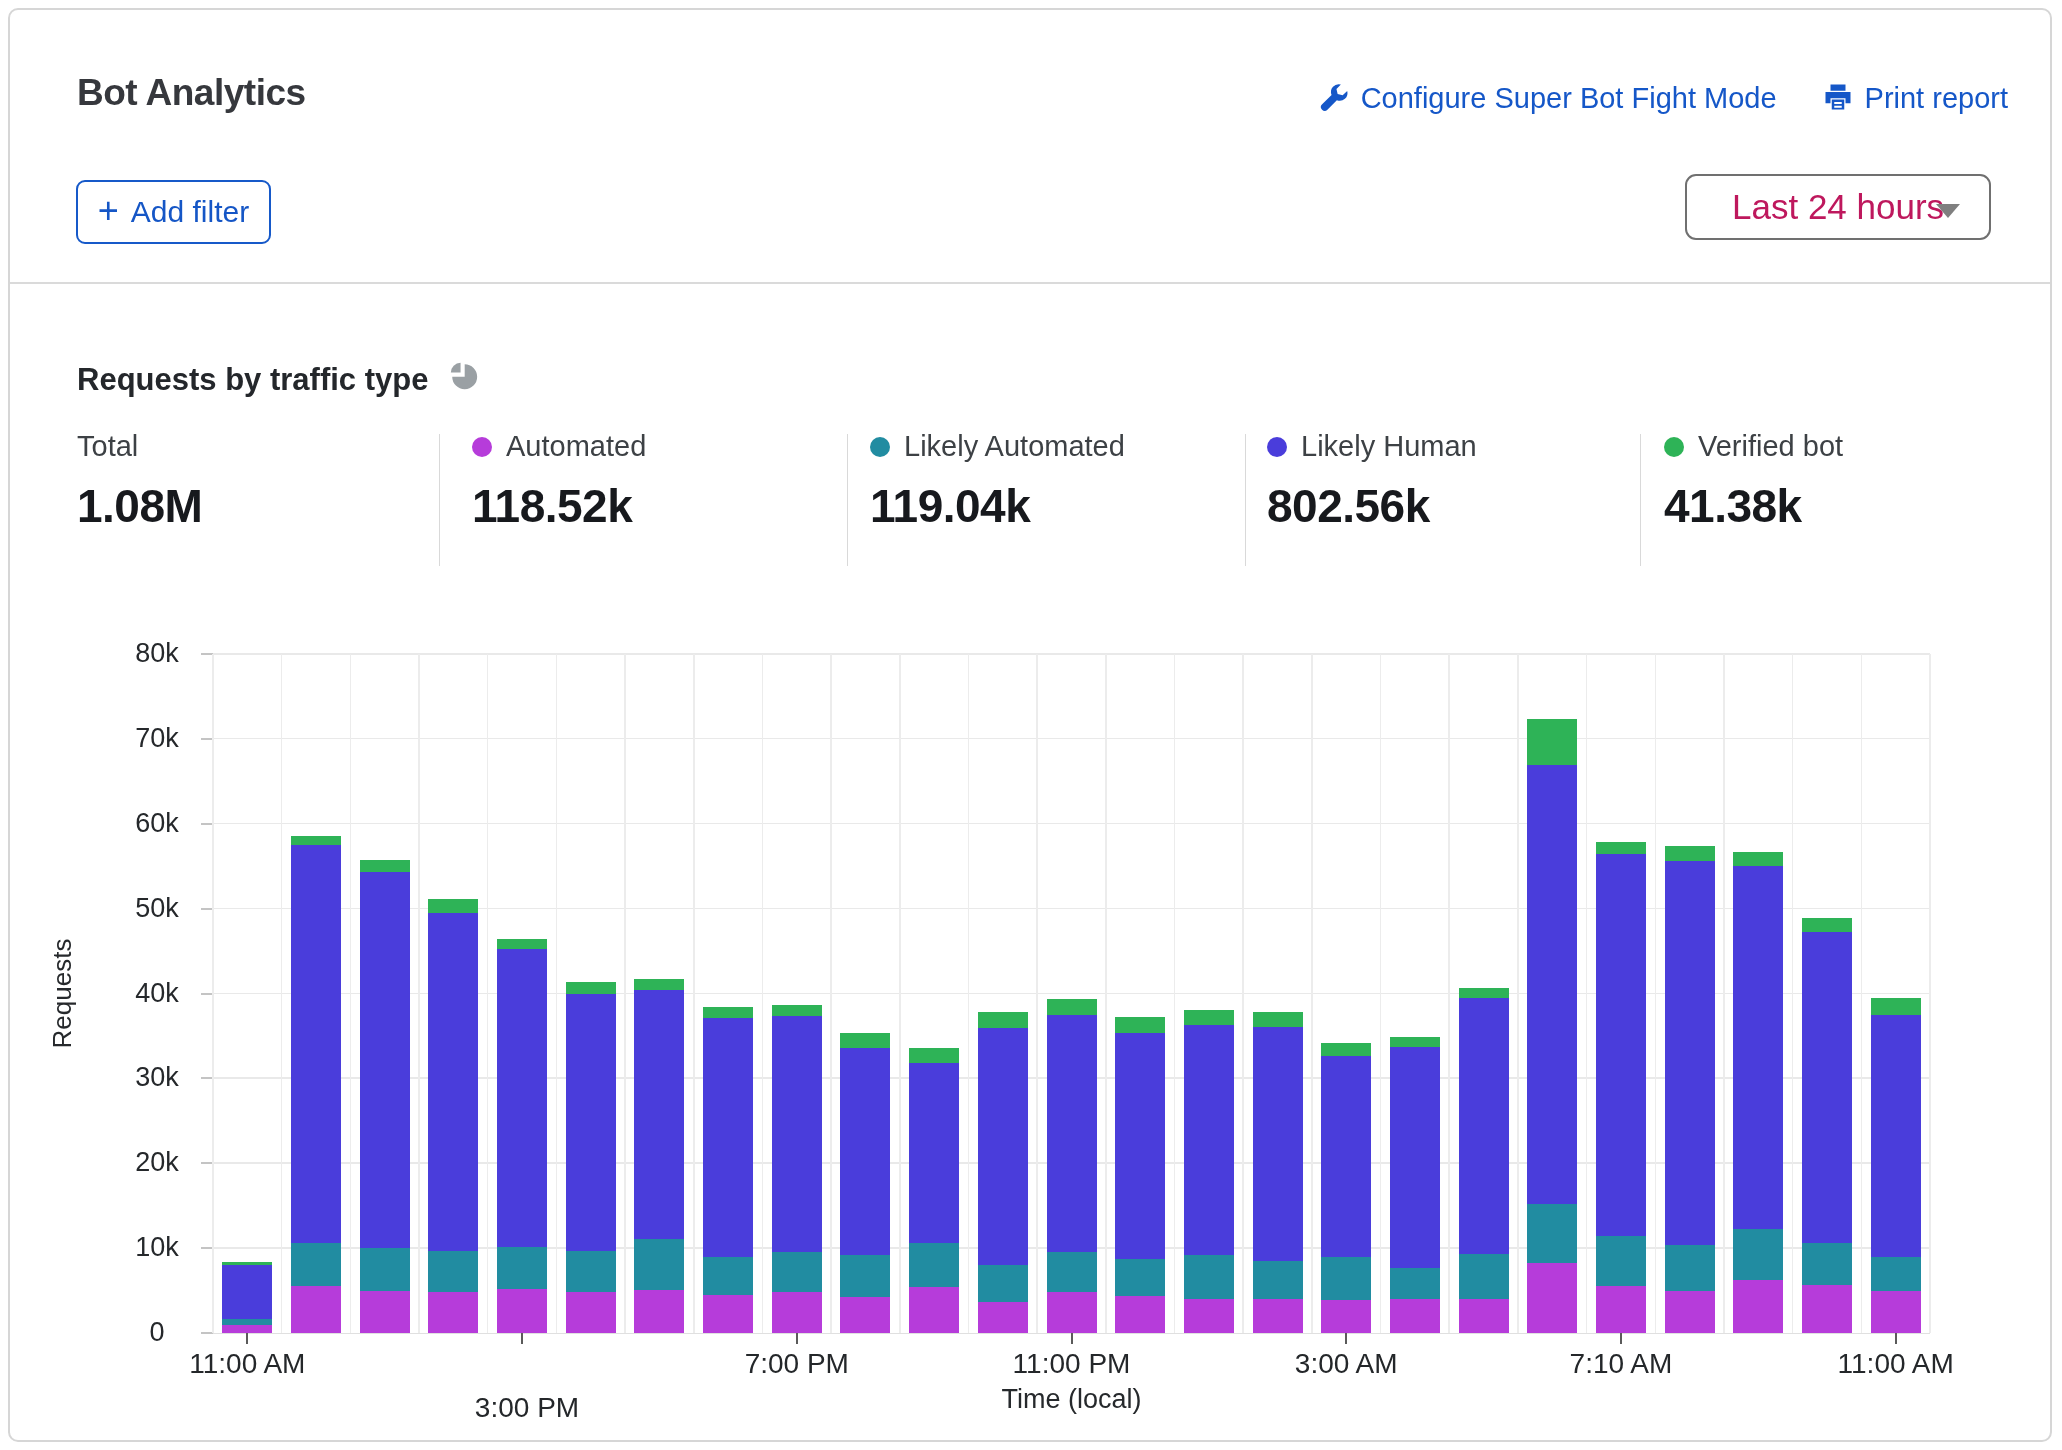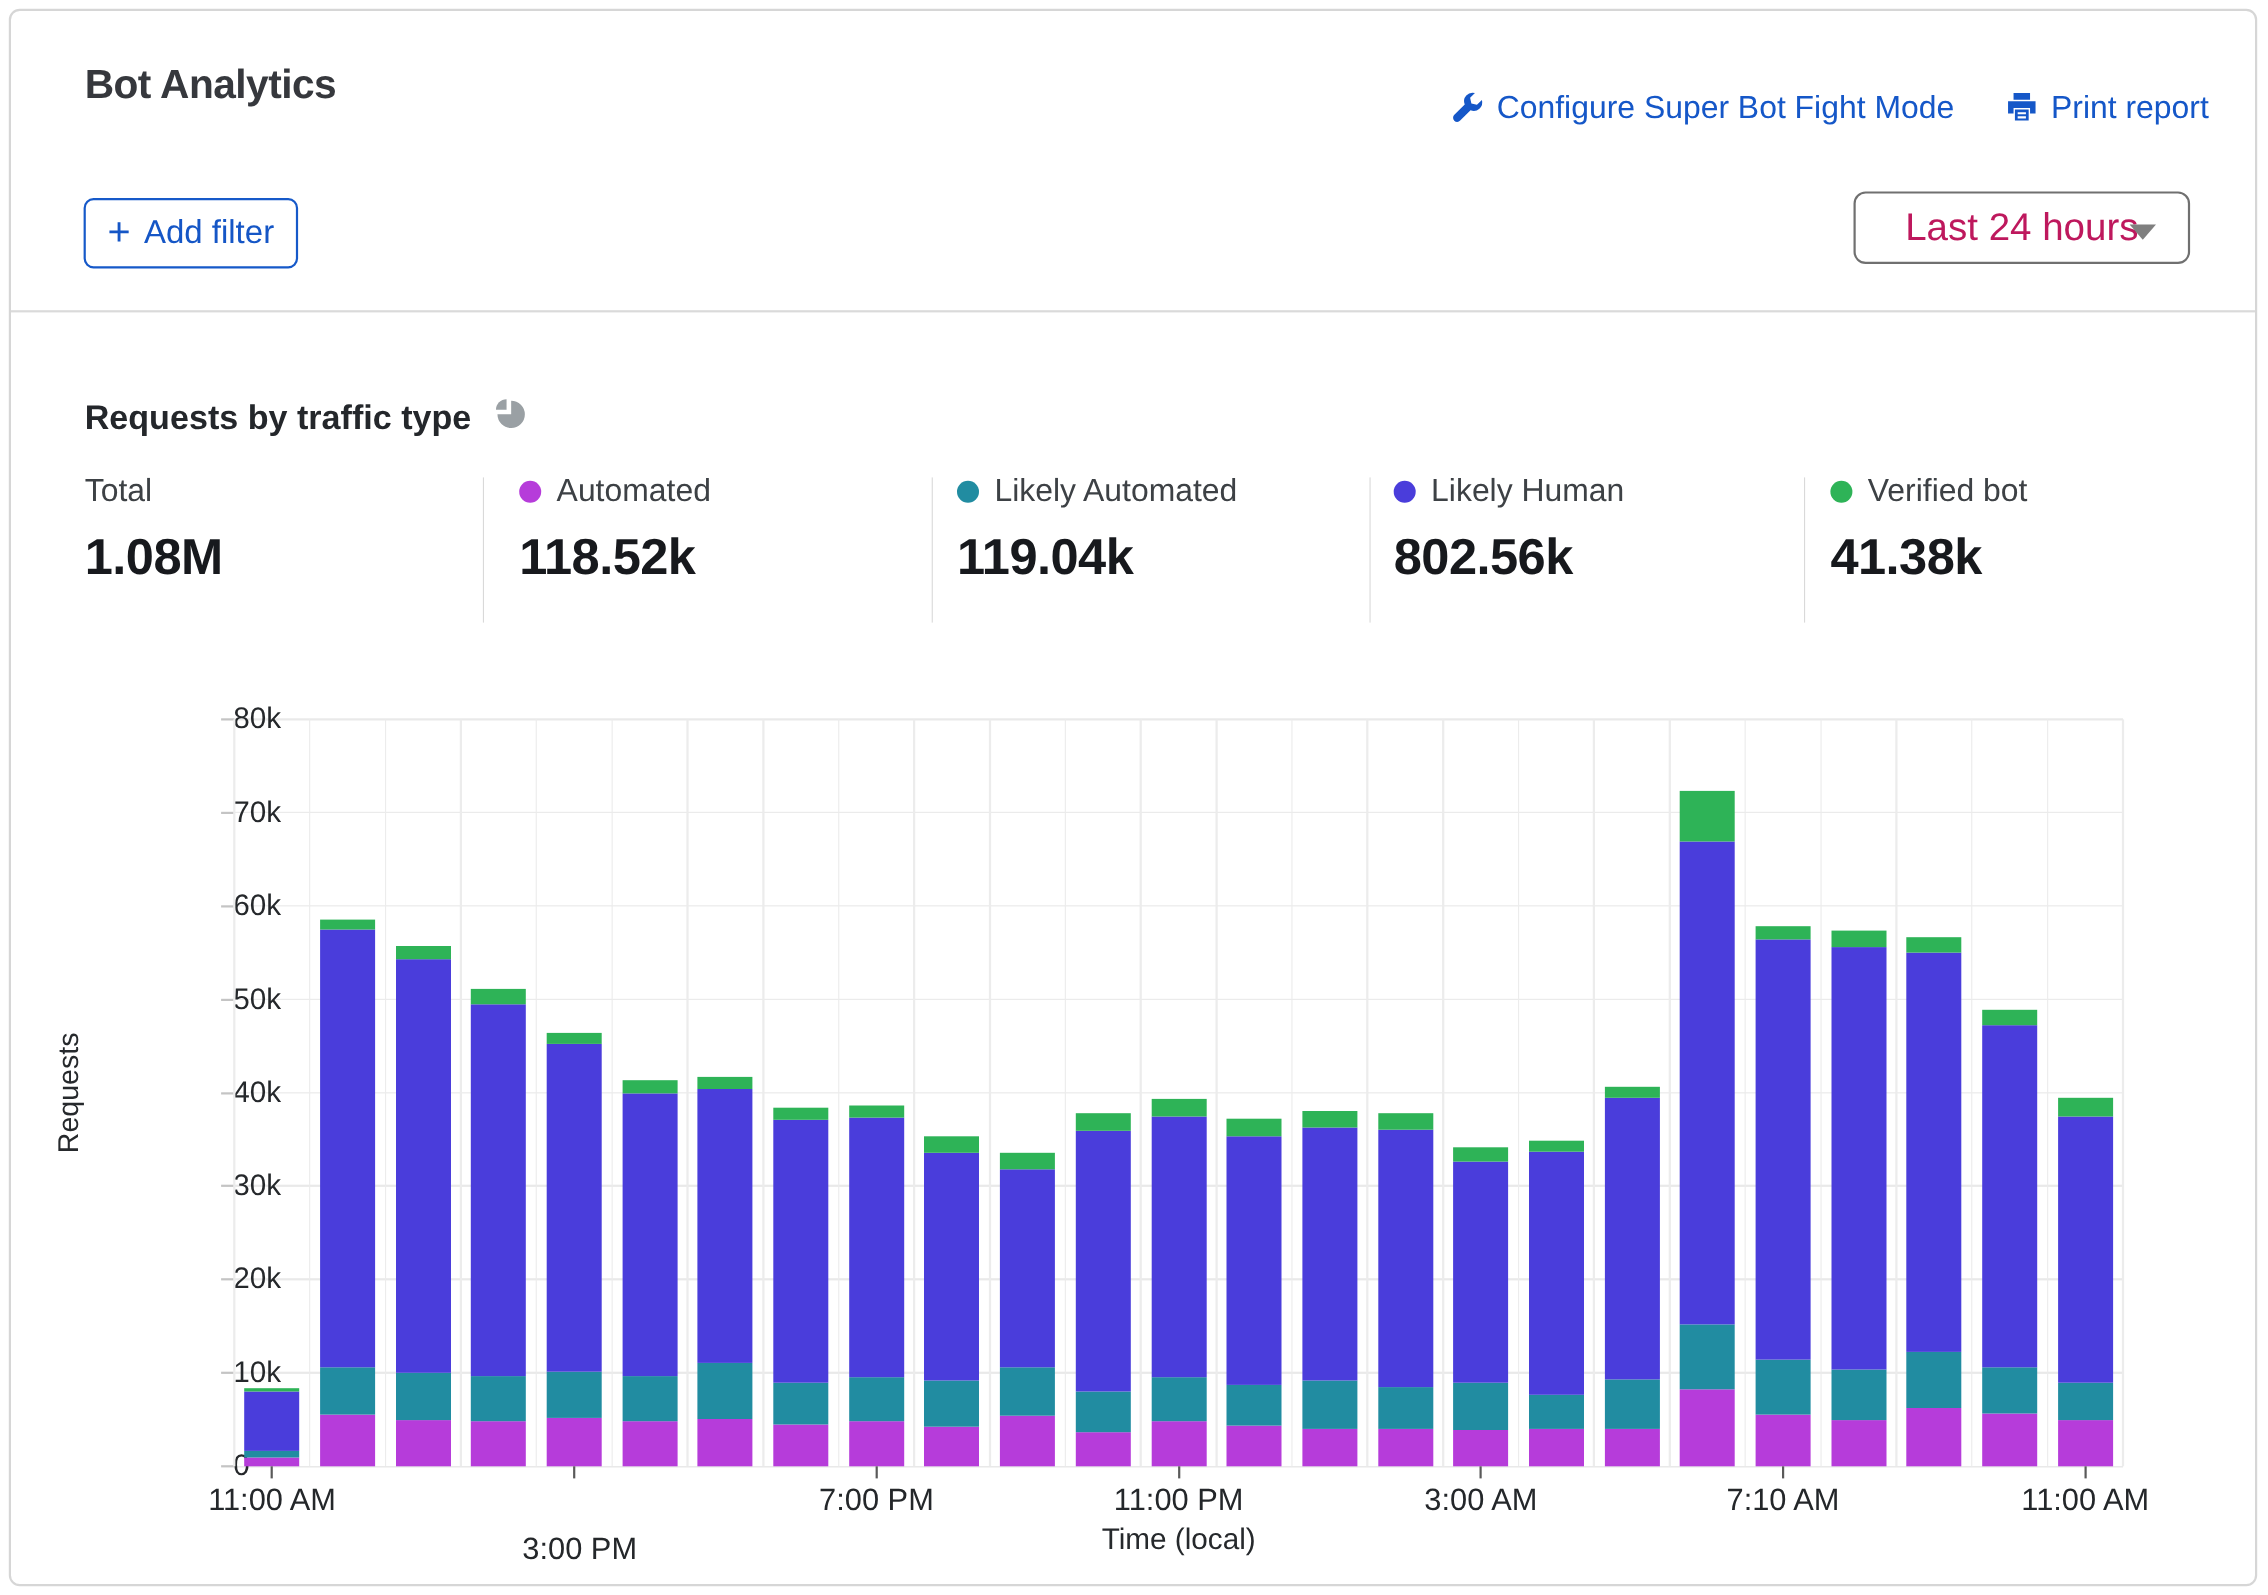--- a/index.html
+++ b/index.html
@@ -1,20 +1,20 @@
 <!DOCTYPE html>
 <html><head>
 <meta charset="utf-8">
 <style>
   * { margin:0; padding:0; box-sizing:border-box; }
   html,body { width:2062px; height:1450px; background:#fff; overflow:hidden;
               font-family:"Liberation Sans", sans-serif; }
   .card { position:absolute; left:8px; top:8px; width:2044px; height:1434px;
           background:#fff; border:2px solid #d6d6d6; border-radius:10px; }
-  .page-title { position:absolute; left:67px; top:46px; font-size:37px; font-weight:700; color:#36383d; letter-spacing:-0.5px; }
+  .page-title { position:absolute; left:67px; top:62px; font-size:37px; font-weight:700; color:#36383d; letter-spacing:-0.5px; }
   .top-links { position:absolute; top:72px; right:42px; display:flex; align-items:center; gap:46px; }
   .link { display:flex; align-items:flex-start; gap:12px; color:#1557c8; font-size:29px; cursor:pointer; }
   .link svg { display:block; }
   .add-filter { position:absolute; left:66px; top:170px; width:195px; height:64px;
                 border:2.5px solid #1659c9; border-radius:9px; background:#fff;
                 display:flex; align-items:center; justify-content:center; gap:12px;
                 color:#1556c6; font-size:30px; cursor:pointer; }
   .add-filter .plus { font-size:36px; font-weight:500; line-height:1; margin-top:-3px; }
   .dropdown { position:absolute; left:1675px; top:164px; width:306px; height:66px;
               border:2.5px solid #707070; border-radius:11px; background:#fff;
@@ -30,21 +30,21 @@
   .stat { position:absolute; top:0; }
   .stat .lab { display:flex; align-items:center; gap:14px; font-size:29px; color:#3d4145; }
   .stat .dot { width:20px; height:20px; border-radius:50%; }
   .stat .num { margin-top:16px; font-size:46px; font-weight:700; color:#17191d; letter-spacing:-0.5px; }
   .stat-div { position:absolute; top:4px; width:1px; height:132px; background:#d9d9d9; }
   
   .plot { position:absolute; left:203px; top:644px; width:1717px; height:679px; }
   .hgrid { position:absolute; left:0; width:100%; height:1.5px; background:#e9e9e9; }
   .vgrid { position:absolute; top:0; width:1.5px; height:100%; background:#ececec; }
   .ytick { position:absolute; width:12px; height:2px; background:#c4c4c4; left:-12px; }
-  .ylab { position:absolute; right:1628px; width:90px; text-align:left; font-size:27px; color:#25282b; }
+  .ylab { position:absolute; right:1728px; width:90px; text-align:center; font-size:27px; color:#25282b; }
   .ylabel-rot { position:absolute; left:52px; top:948px; width:0; height:0; }
   .ylabel-rot span { display:block; transform:rotate(-90deg); transform-origin:center;
                      font-size:26px; color:#26292c; white-space:nowrap; position:absolute;
                      left:-60px; top:20px; width:120px; text-align:center; }
   .bar { position:absolute; bottom:0; width:50px; cursor:pointer; }
   .seg { position:absolute; left:0; width:100%; }
   .xtick { position:absolute; top:679px; width:2px; height:11px; background:#5a5a5a; }
   .xlab { position:absolute; top:694px; width:180px; text-align:center; font-size:28px; color:#24272a; }
   .xaxis-title { position:absolute; left:203px; top:1374px; width:1717px; text-align:center;
                  font-size:27px; color:#26292c; }

